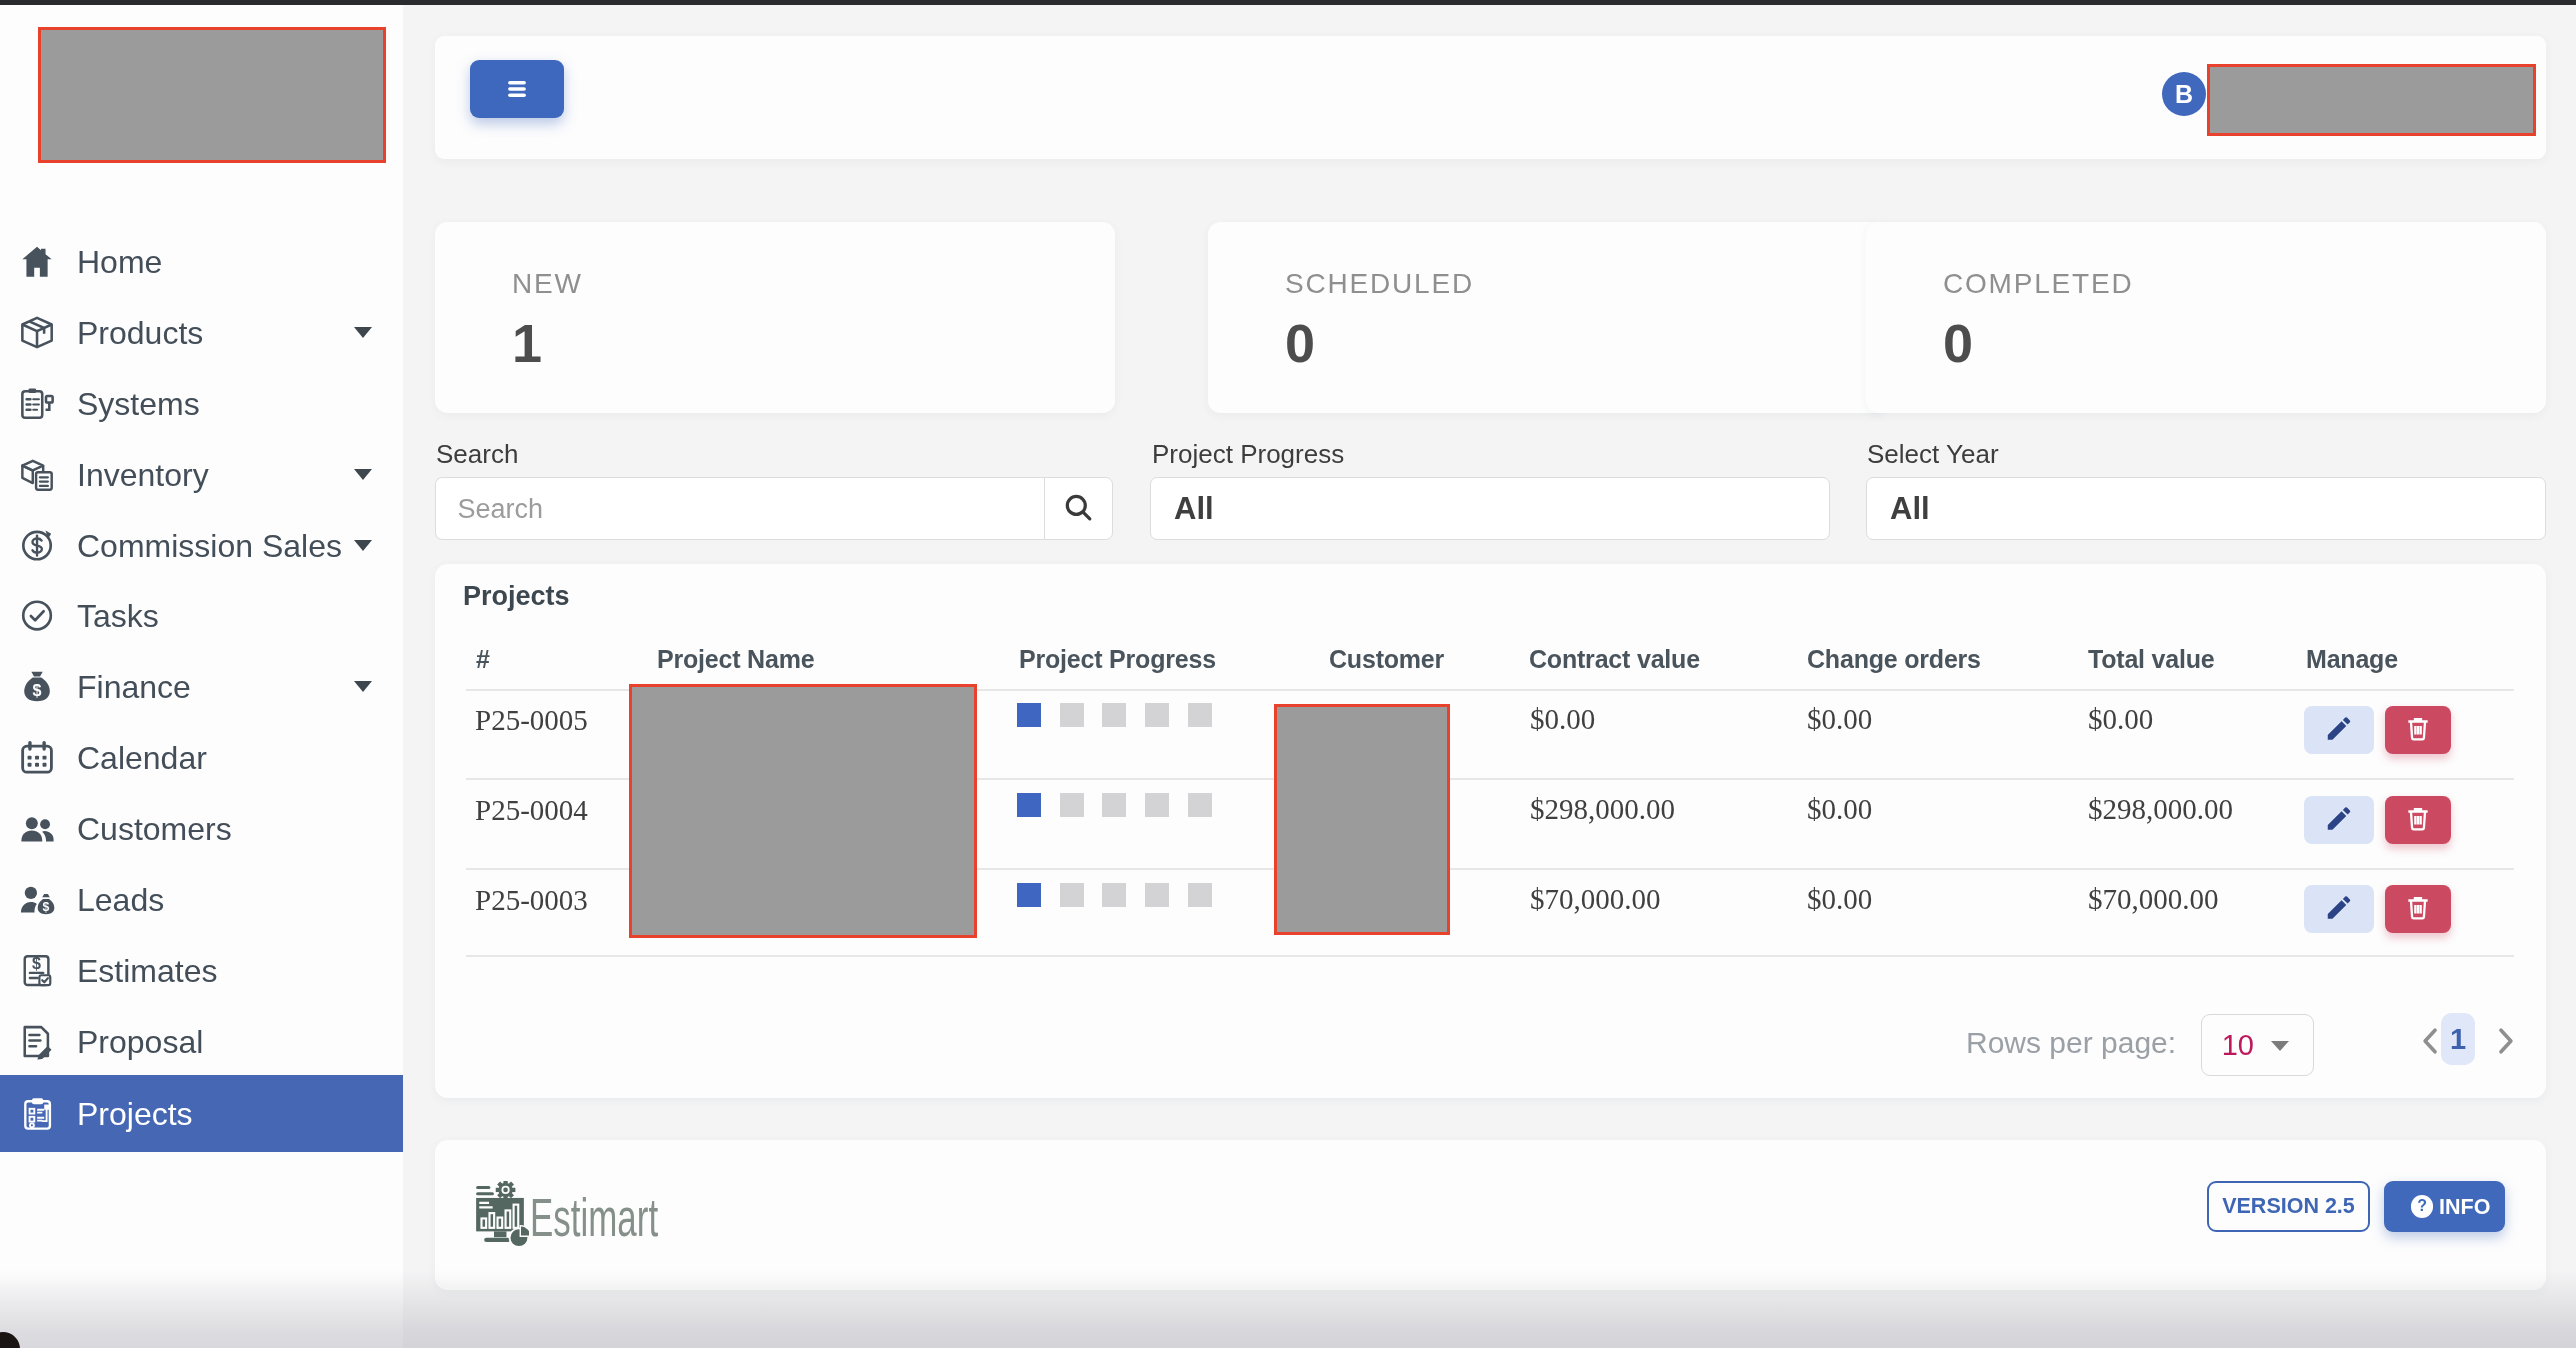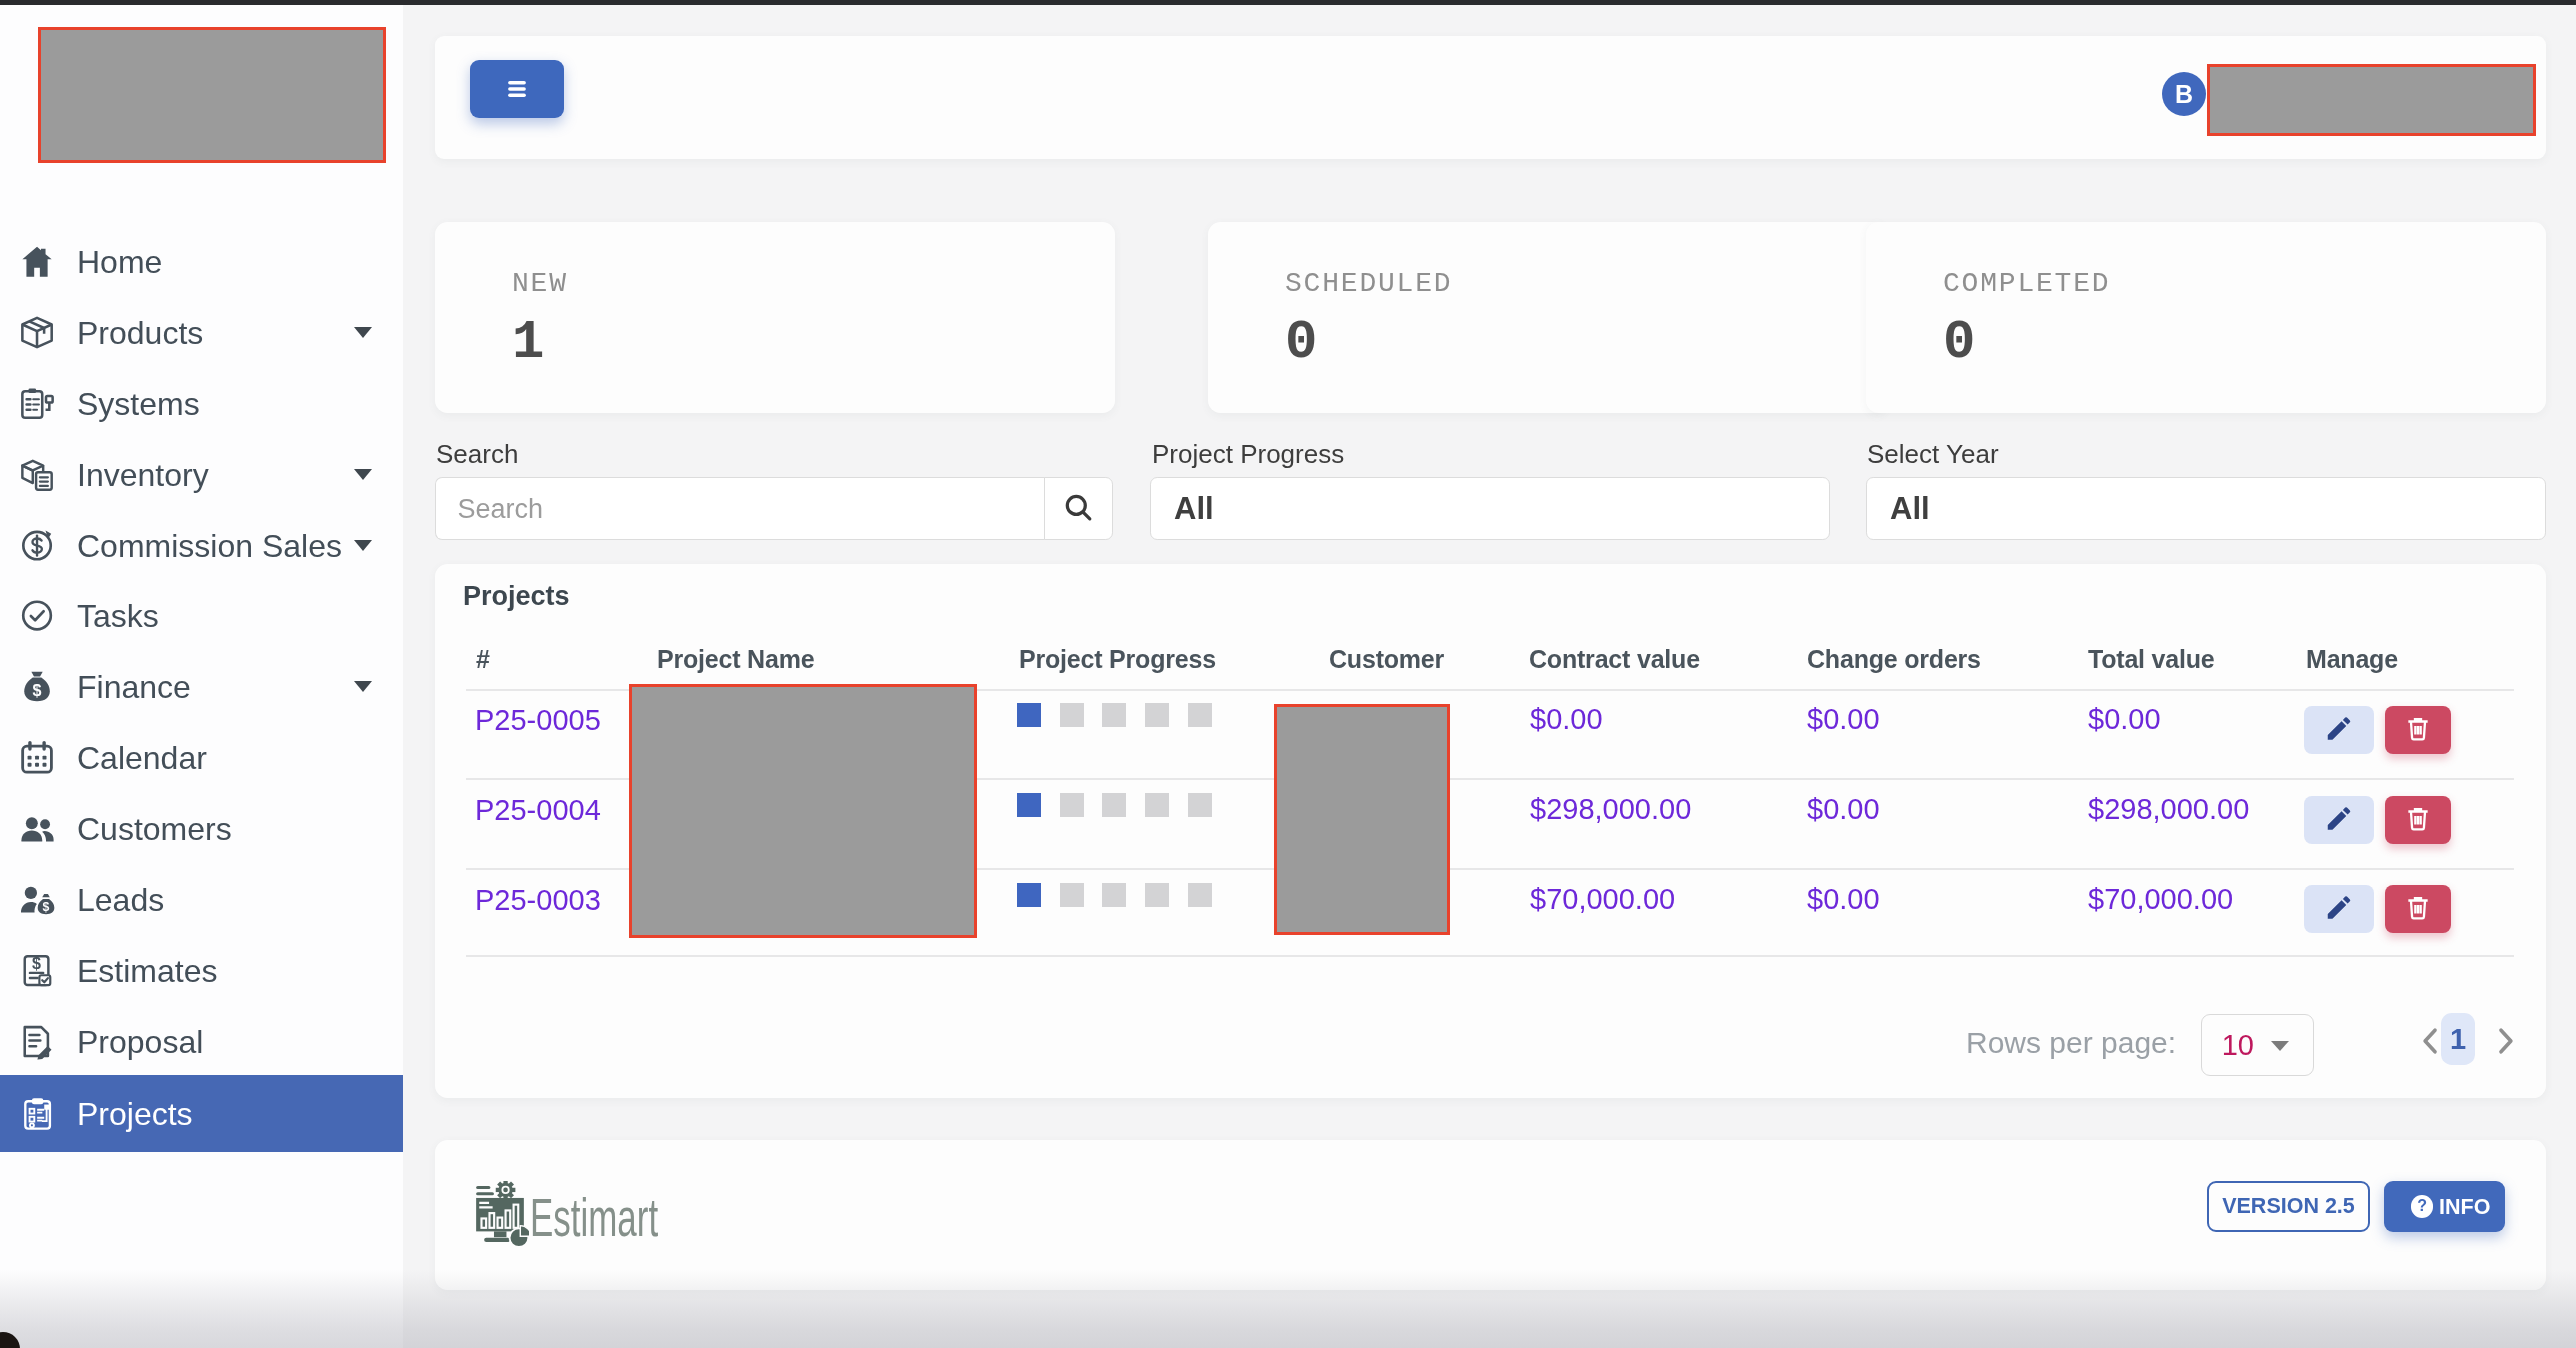--- a/index.html
+++ b/index.html
@@ -9,35 +9,35 @@
   #topstrip { left:0; top:0; width:2576px; height:4.5px; background:#2a2b2e; }
   #sidebar { left:0; top:4.5px; width:403px; height:1344px; background:#fdfdfe; }
   #logored { left:38px; top:27px; width:348px; height:136px; background:#9b9b9b; border:3.6px solid #e8422c; }
   .mitem { left:0; width:403px; height:71px; }
   .mtext { position:absolute; left:77px; top:50%; transform:translateY(-50%); font-size:32px; color:#434e58; }
   .micon { position:absolute; left:19.7px; top:50%; transform:translateY(-50%); width:35px; height:35px; }
   .mcaret { position:absolute; left:354px; top:50%; margin-top:-5.4px; width:0; height:0;
     border-left:9.8px solid transparent; border-right:9.8px solid transparent; border-top:11.6px solid #3f474e; }
   #active { left:0; top:1075px; width:403px; height:77px; background:#4668b4; }
   #active .mtext { color:#ffffff; }
-  .card { background:#fdfdfd; border-radius:12.5px; box-shadow:0 2.7px 9px rgba(90,100,110,0.06);font-family:Liberation Mono, monospace; }
+  .card { background:#fdfdfd; border-radius:12.5px; box-shadow:0 2.7px 9px rgba(90,100,110,0.06); }
   #header { left:435px; top:36px; width:2111px; height:123px; border-radius:9px; }
   #hamb { left:470px; top:60px; width:94px; height:58px; border-radius:9px; background:#3e68bd; box-shadow:0 5.4px 12.5px rgba(62,104,189,0.35); }
   #avatar { left:2162px; top:72px; width:44px; height:44px; border-radius:50%; background:#4068bd; color:#fff; font-size:25px; font-weight:bold; text-align:center; line-height:44px; }
   #hdrred { left:2207px; top:64px; width:329px; height:72px; background:#9b9b9b; border:3.6px solid #e8422c; }
   .stat { top:222px; width:680px; height:191px; }
   .slabel { position:absolute; left:77px; top:46px; font-size:28px; letter-spacing:1.8px; color:#8f8f8f; }
   .snum  { position:absolute; left:77px; top:90px; font-size:54px; font-weight:bold; color:#4d4d4d; }
   .flabel { font-size:26px; color:#3d3d3d; }
   .finput { top:477px; height:63px; background:#fff; border:1.8px solid #dcdcdc; border-radius:7.2px; }
   .alltext { position:absolute; left:23px; top:50%; transform:translateY(-50%); font-size:31px; font-weight:bold; color:#3f3f3f; }
   #projcard { left:435px; top:564px; width:2111px; height:534px; }
   .th { position:absolute; top:645px; font-size:25px; font-weight:bold; color:#4a545c; letter-spacing:-0.2px; }
   .sep { position:absolute; left:466px; width:2048px; height:1.8px; background:#e7e7e8; }
-  .td { position:absolute; font-size:29px; color:#6d28d9; }
+  .td { position:absolute; font-size:29px; color:#404040;font-family:Liberation Serif, serif; }
   .sq { position:absolute; width:24px; height:24px; background:#d3d3d5; }
   .sqb { background:#3f66c0; }
   .ebtn { position:absolute; left:2304px; width:70px; height:48px; border-radius:8px; background:#dbe3f6; }
   .dbtn { position:absolute; left:2385px; width:66px; height:48px; border-radius:8px; background:#cc4962; box-shadow:0 4.5px 9px rgba(204,73,98,0.3); }
   .bicon { position:absolute; left:50%; top:50%; transform:translate(-50%,-50%); }
   #footer { left:435px; top:1140px; width:2111px; height:150px; }
   #bgrad { left:0; top:1270px; width:2576px; height:79px; background:linear-gradient(180deg, rgba(190,190,196,0) 0%, rgba(190,190,196,0.28) 40%, rgba(178,178,186,0.42) 75%, rgba(178,178,186,0.50) 100%); pointer-events:none; }
   #blcorner { left:-14.3px; top:1332px; width:34px; height:34px; border-radius:50%; background:#1a1512; }
 </style>
 </head>

